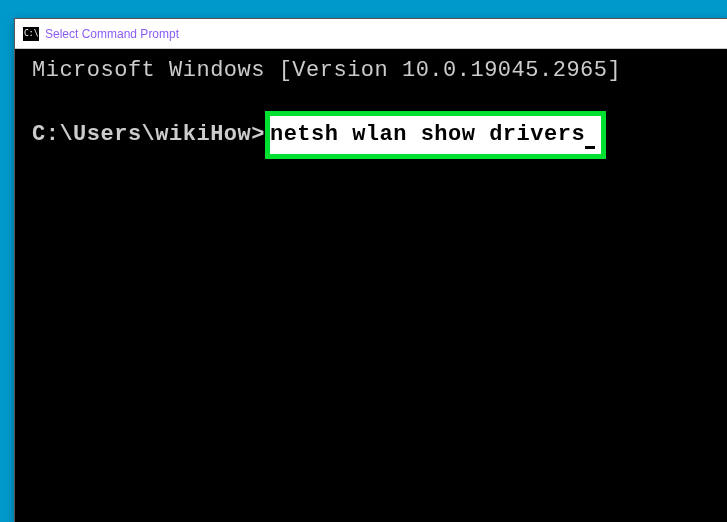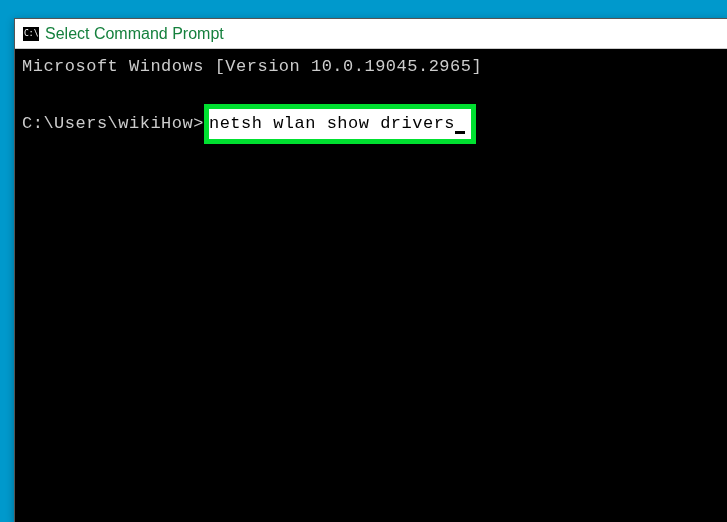--- a/index.html
+++ b/index.html
@@ -44,39 +44,40 @@
       justify-content: flex-start;
       padding-left: 1px;
     }
     .title-icon-text {
       color: #fff;
       font-size: 8px;
       font-family: monospace;
       line-height: 1;
     }
     .title-text {
-      font-size: 16px;
-      color: #15803d;
+      font-size: 12px;
+      color: #8b5cf6;
     }
     .terminal {
-      padding: 6px 7px;
+      padding: 6px 17px;
       font-family: 'Consolas', 'Courier New', monospace;
-      font-size: 17px;
+      font-size: 22px;
       color: #ccc;
       line-height: 1.45;
       letter-spacing: 0.5px;
     }
     .terminal-line {
       white-space: pre;
     }
     .prompt-line {
       margin-top: 24px;
       display: flex;
       align-items: center;
       white-space: pre;
+      font-weight: bold;
     }
     .highlight-box {
       border: 5px solid #00e030;
       background: #fff;
       color: #000;
       padding: 3px 6px 3px 0;
       display: inline-block;
       position: relative;
       text-align: center;
     }

